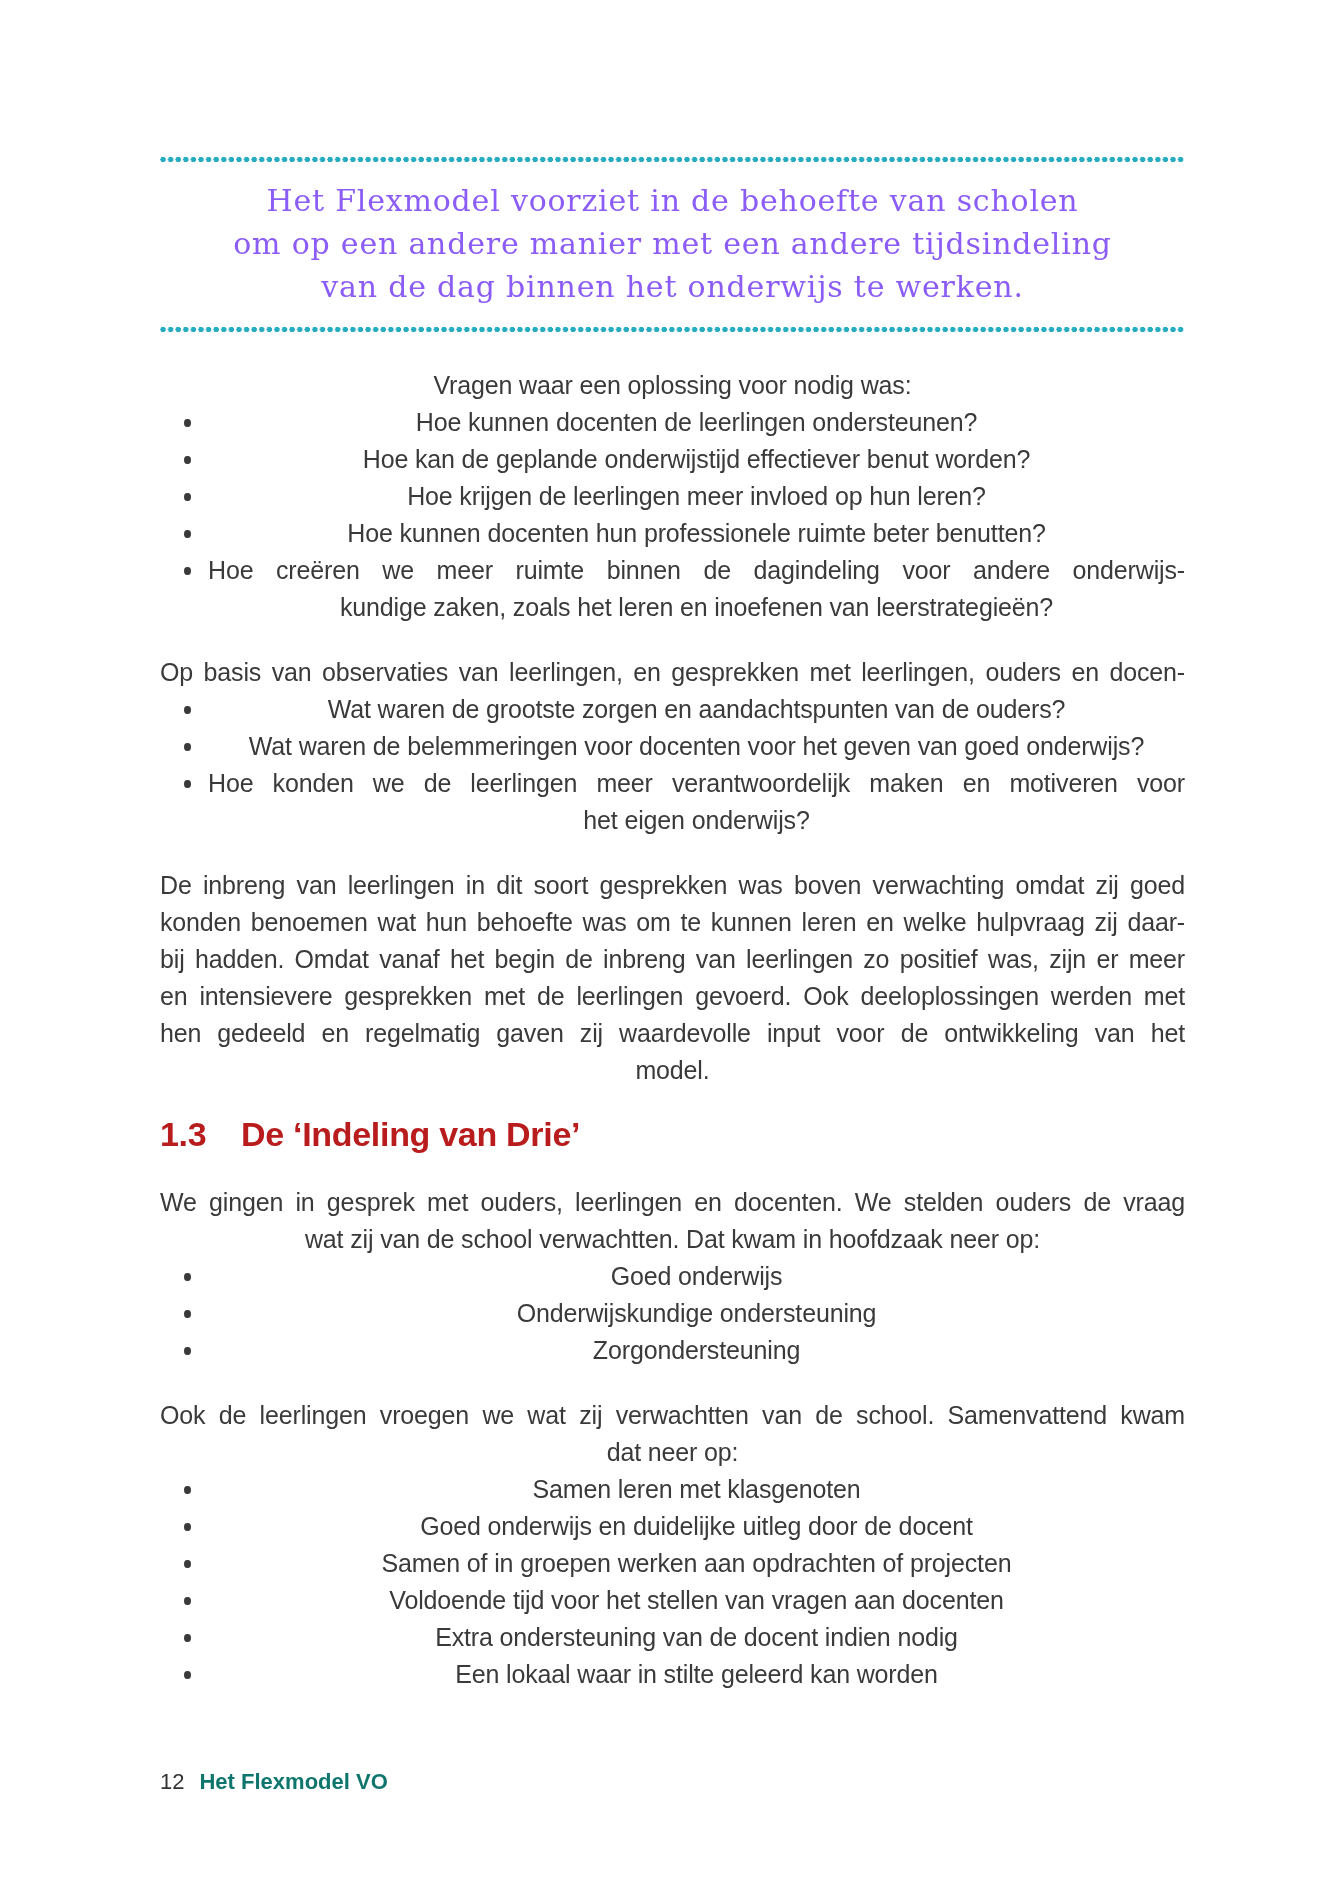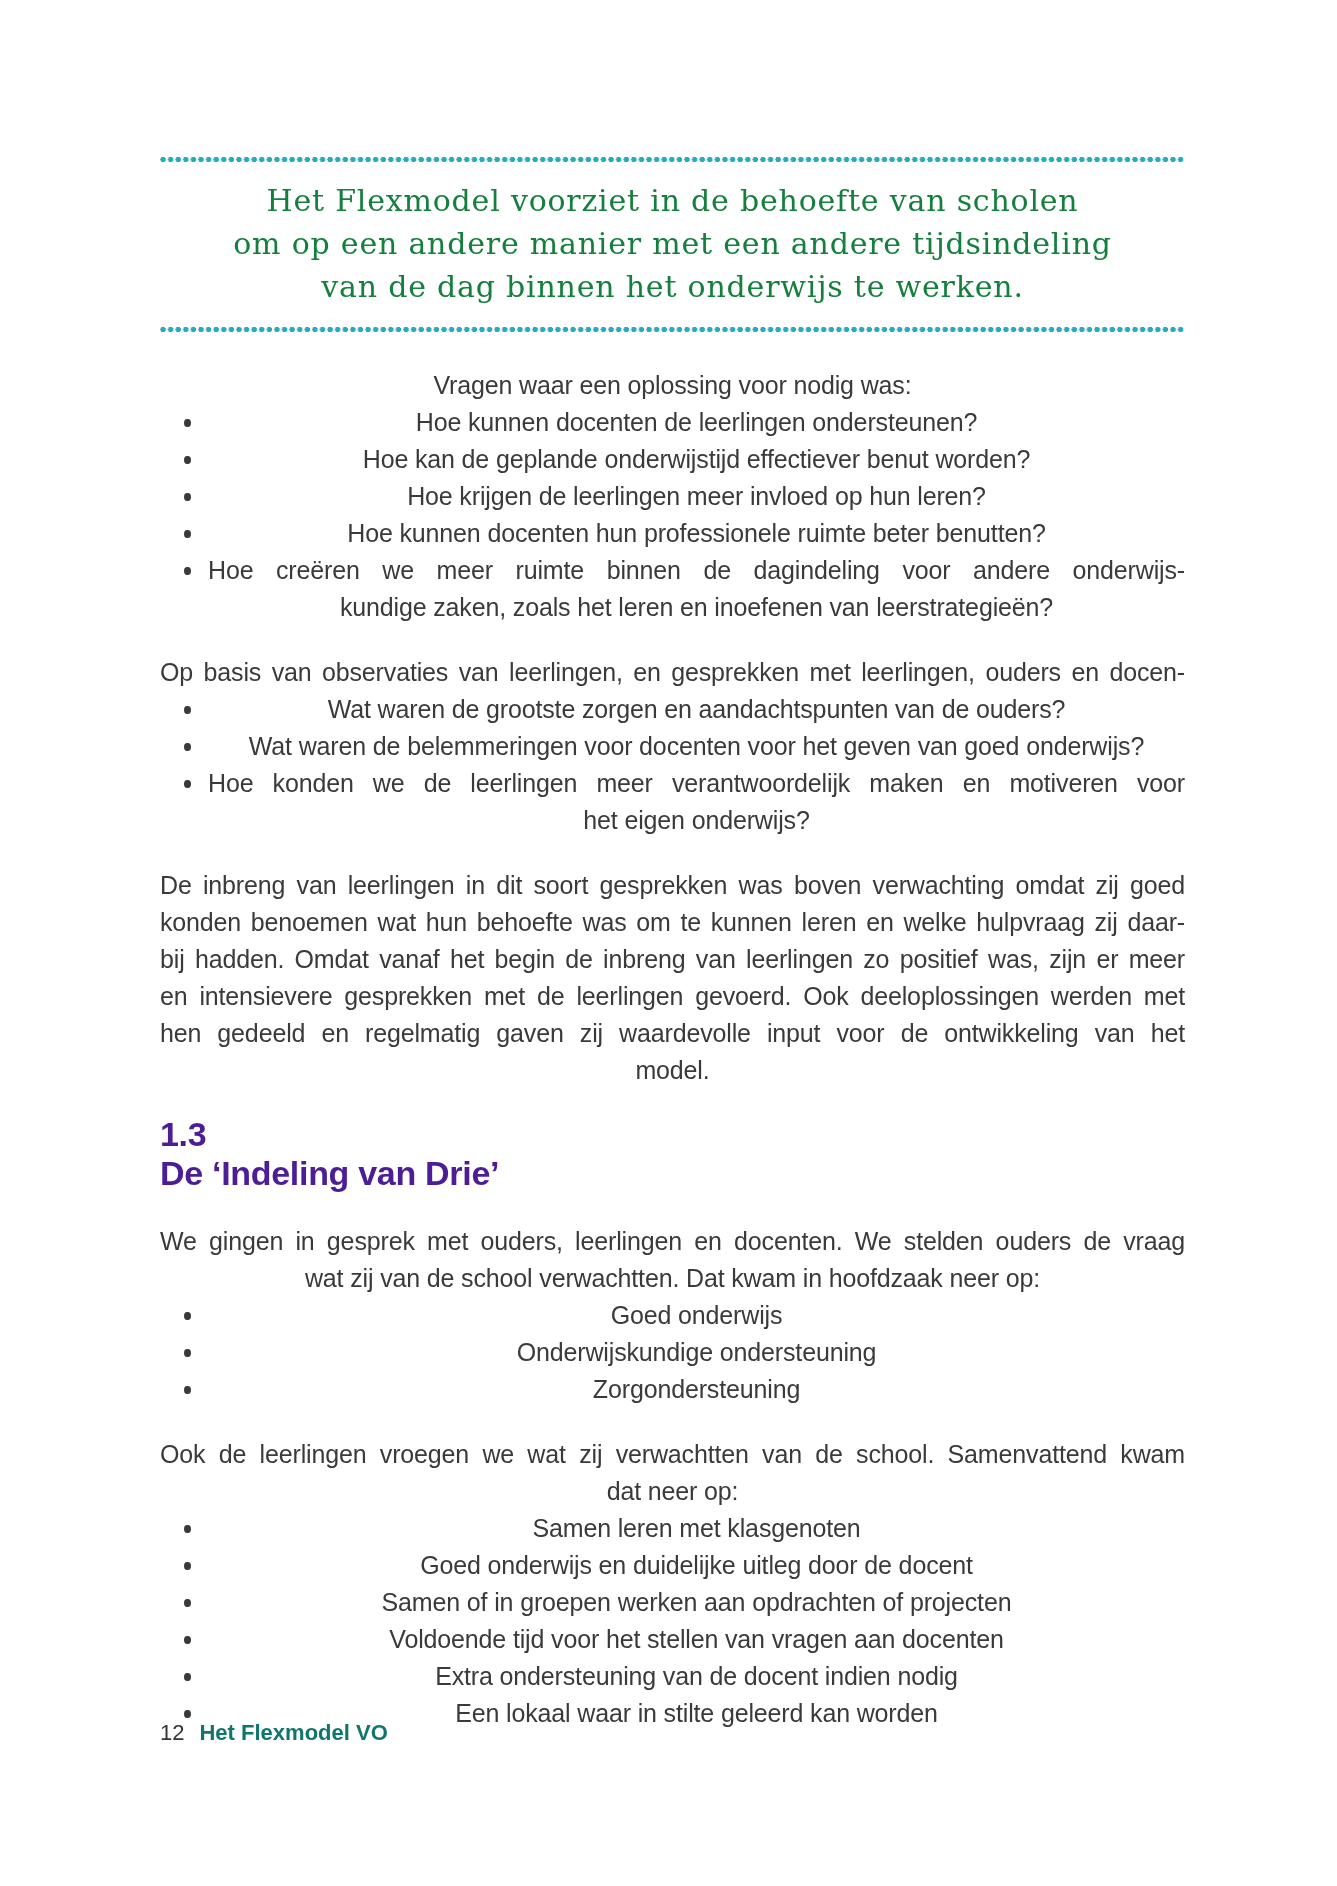--- a/index.html
+++ b/index.html
@@ -20,21 +20,21 @@
     background-size:7.6px 7px;
     background-repeat:repeat-x;
   }
   .quote-lines { padding:16px 0 18px 0; }
   .qline {
     font-family:"DejaVu Serif", serif;
     font-size:30px;
     line-height:43px;
     letter-spacing:0.8px;
     text-align:center;
-    color:#15803d;
+    color:#8b5cf6;
   }
   .quote-block { margin-bottom:34px; }
   
   .line {
     font-size:25px;
     line-height:37px;
     letter-spacing:-0.15px;
     text-align:center;
   }
   .jl { text-align:justify; text-align-last:justify; }
@@ -47,27 +47,26 @@
     border-radius:50% / 55%;
     background:#3a3a3a;
   }
   
   .heading {
     display:flex;
     margin:26px 0 30px 0;
     font-size:34px;
     font-weight:bold;
     letter-spacing:-0.3px;
-    color:#4c1d95;
-    flex-direction:column;
+    color:#b91c1c;
   }
   .heading .num { width:81px; flex:0 0 auto; }
   
   .footer {
-    position:absolute; left:160px; top:1720px;
+    position:absolute; left:160px; top:1769px;
     display:flex; align-items:baseline; gap:15px;
     font-size:22px;
   }
   .footer .pagenum { color:#333333; }
   .footer .ftitle { color:#0f766e; font-weight:bold; }
 </style>
 </head>
 <body>
 
 <div class="page">

